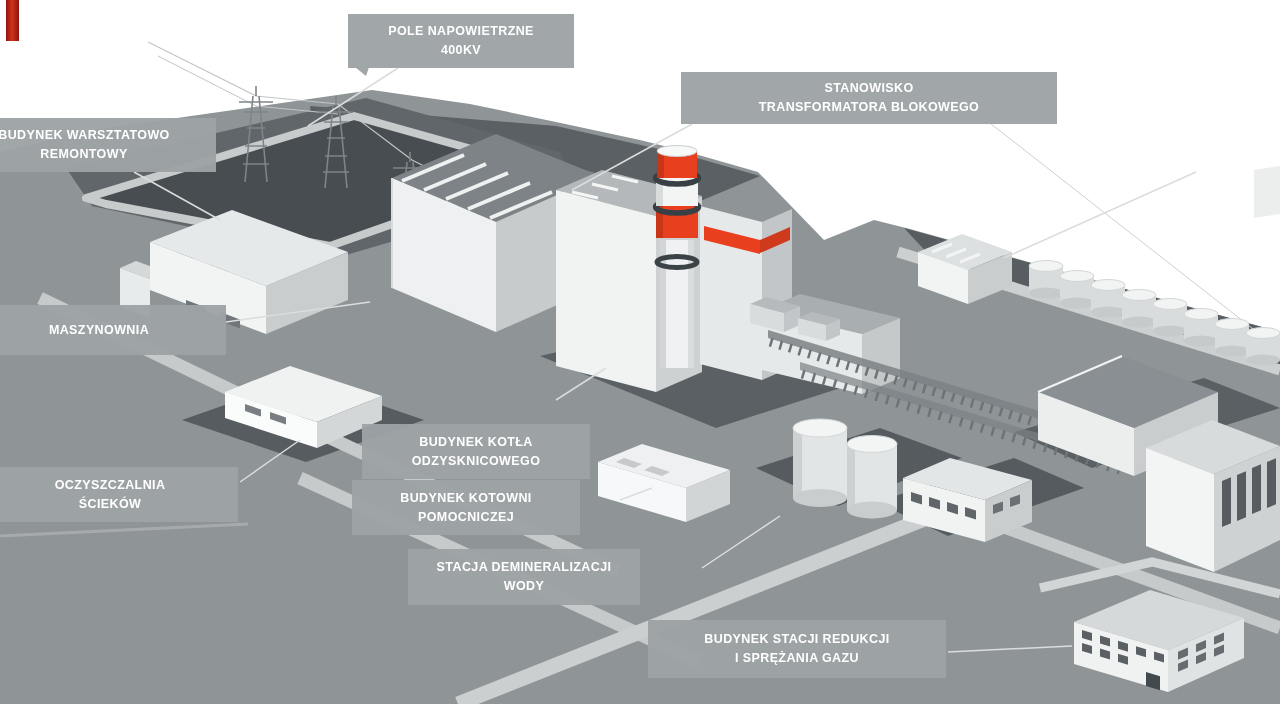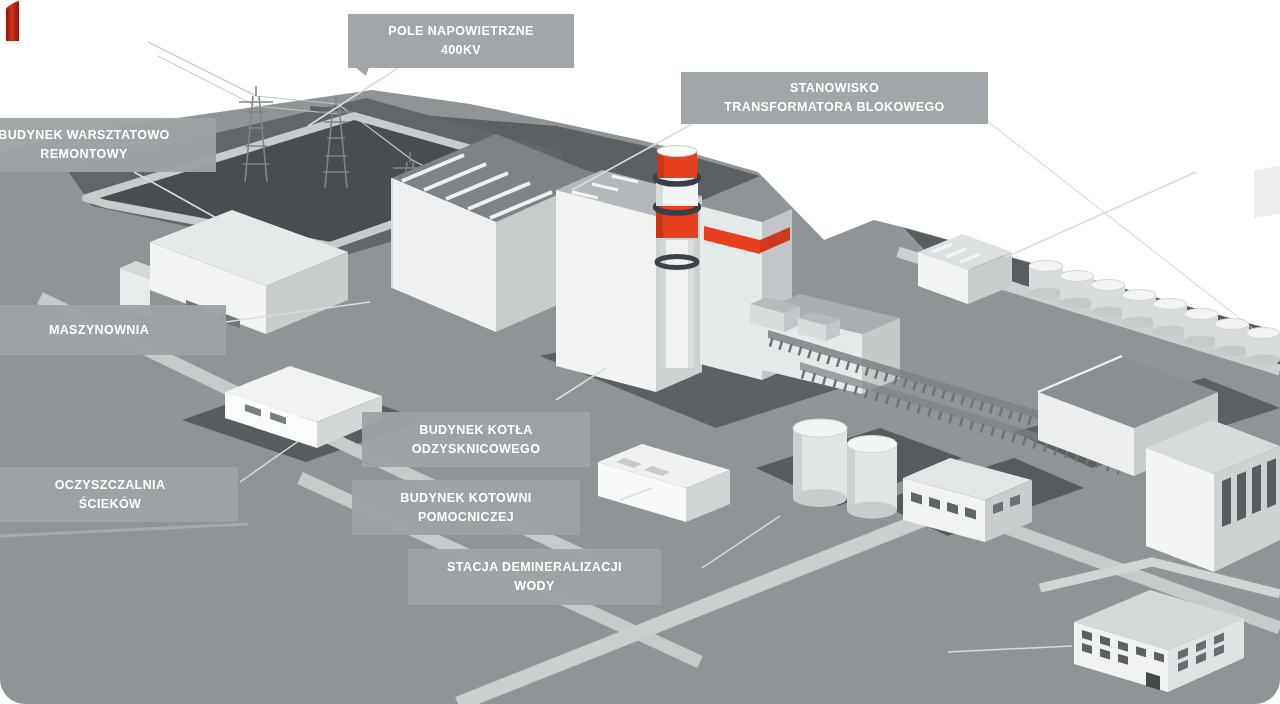--- a/index.html
+++ b/index.html
@@ -1,19 +1,18 @@
 <!DOCTYPE html>
 <html><head>
 <meta charset="utf-8">
 <style>
   html,body{margin:0;padding:0;background:#fff;}
   .stage{
     position:relative;width:1280px;height:704px;overflow:hidden;background:#ffffff;
     font-family:"Liberation Sans",sans-serif;
-    border-radius:25px;
   }
   .scene-svg{position:absolute;left:0;top:0;}
   .label{
     position:absolute;display:flex;align-items:center;justify-content:center;
     background:rgba(157,162,165,0.96);color:#ffffff;font-weight:bold;
     font-size:12.5px;line-height:1.5;letter-spacing:.4px;text-align:center;
     white-space:pre-line;padding:4px 10px;box-sizing:border-box;
   }
   .tail-bl::after{
     content:"";position:absolute;left:7px;bottom:-8px;width:0;height:0;
@@ -307,36 +306,38 @@
       <path d="M240,482 L300,440"></path>
       <path d="M620,500 L652,488"></path>
       <path d="M702,568 L780,516"></path>
       <path d="M948,652 L1072,646"></path>
     </g>
   </svg>
 
   <div class="label tail-bl" style="left:348px;top:14px;width:226px;height:54px;">POLE NAPOWIETRZNE
 400KV</div>
 
-  <div class="label" style="left:681px;top:72px;width:307px;height:52px;">STANOWISKO
+  <div class="label" style="left:681px;top:72px;width:376px;height:52px;">STANOWISKO
 TRANSFORMATORA BLOKOWEGO</div>
 
 
   <div class="label" style="left:-48px;top:118px;width:264px;height:54px;">BUDYNEK WARSZTATOWO
 REMONTOWY</div>
 
   <div class="label" style="left:-28px;top:305px;width:254px;height:50px;">MASZYNOWNIA</div>
 
-  <div class="label" style="left:362px;top:412px;width:228px;height:55px;">BUDYNEK KOTŁA
+  <div class="label" style="left:362px;top:424px;width:228px;height:55px;">BUDYNEK KOTŁA
 ODZYSKNICOWEGO</div>
 
   <div class="label" style="left:-18px;top:467px;width:256px;height:55px;">OCZYSZCZALNIA
 ŚCIEKÓW</div>
 
   <div class="label" style="left:352px;top:480px;width:228px;height:55px;">BUDYNEK KOTOWNI
 POMOCNICZEJ</div>
 
-  <div class="label" style="left:408px;top:549px;width:253px;height:56px;">STACJA DEMINERALIZACJI
+  <div class="label" style="left:408px;top:549px;width:232px;height:56px;">STACJA DEMINERALIZACJI
 WODY</div>
 
+  <div class="label" style="left:648px;top:620px;width:298px;height:58px;">BUDYNEK STACJI REDUKCJI
+I SPRĘŻANIA GAZU</div>
 
   <div class="logo-bar"></div>
 </div>
 
 </body></html>

